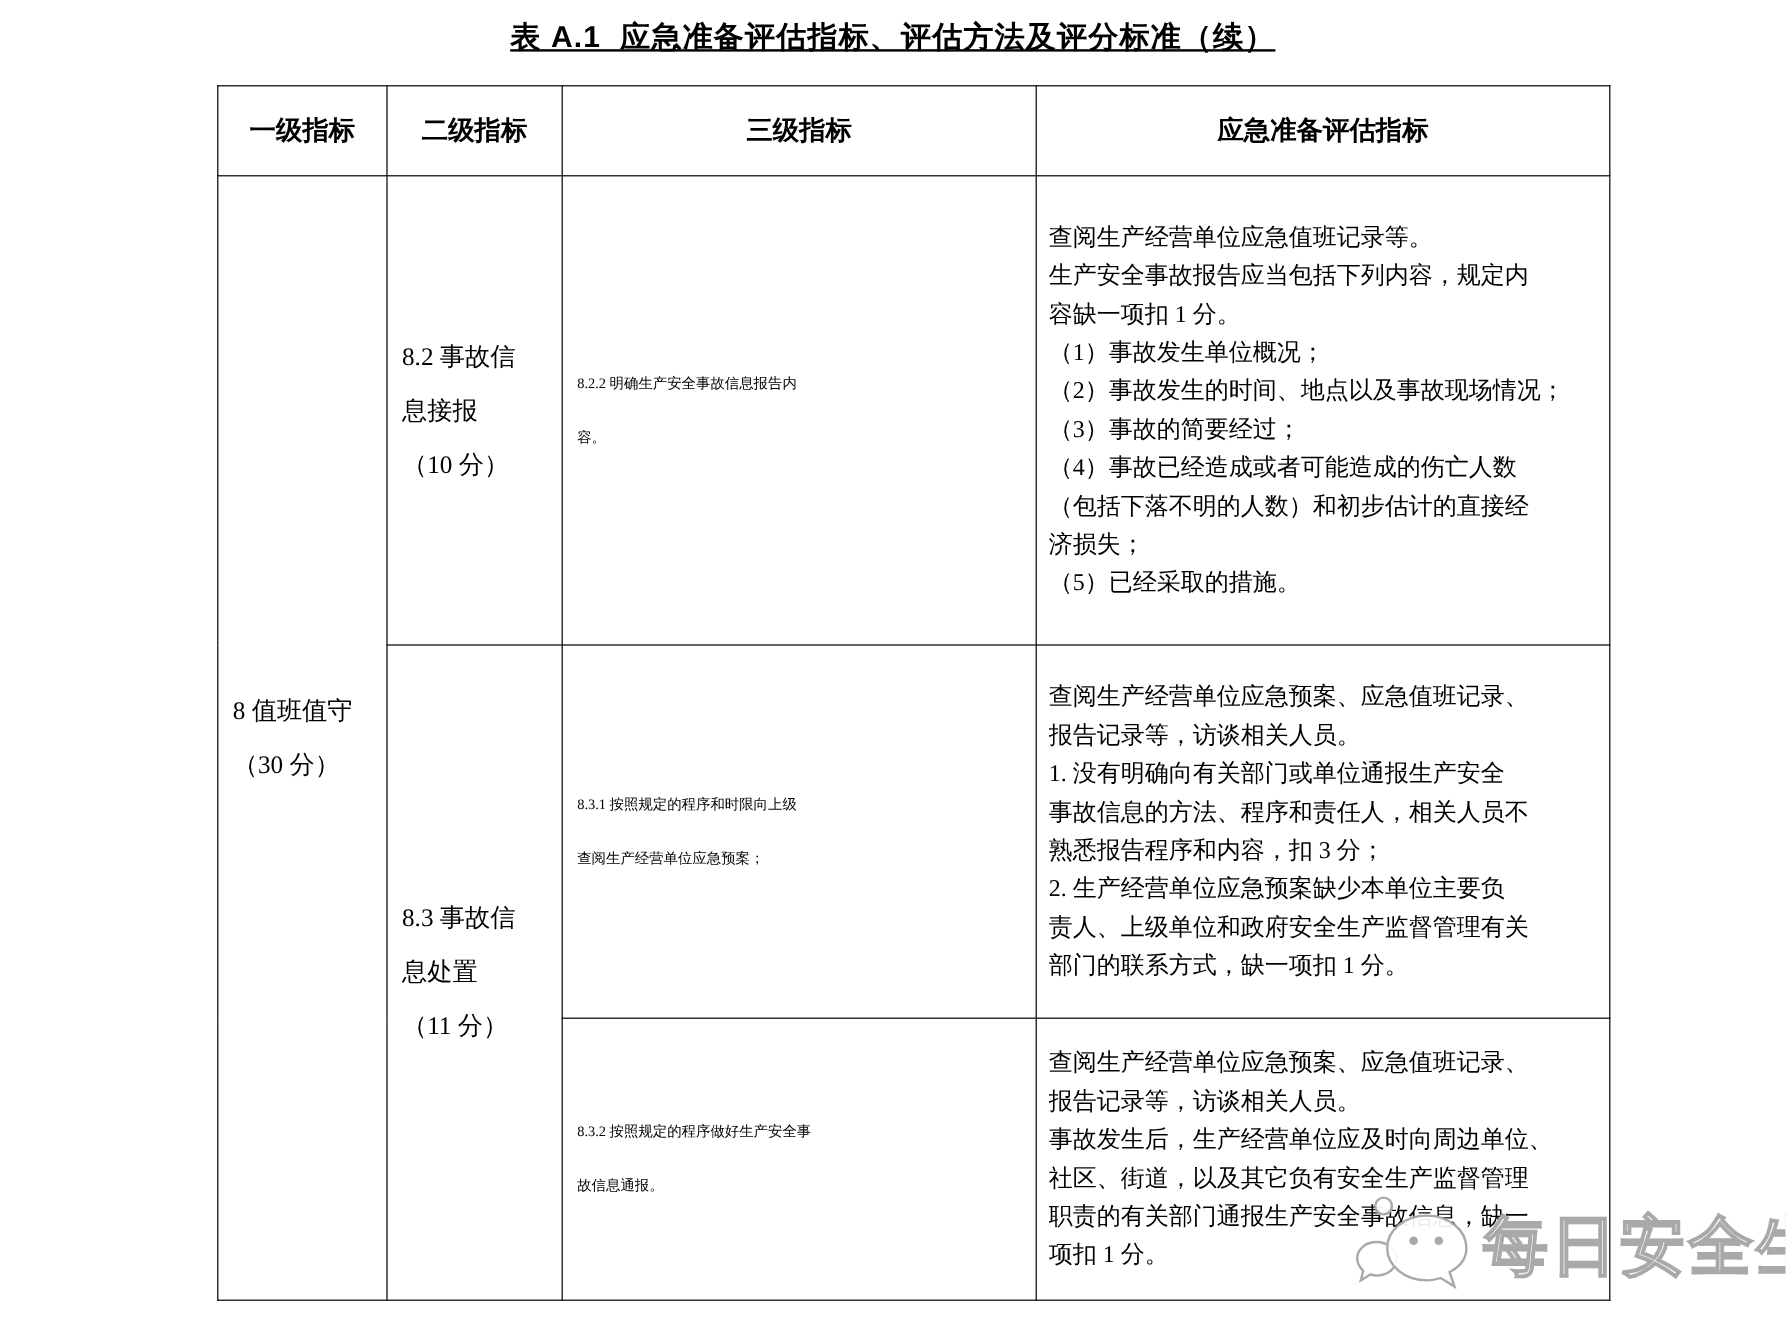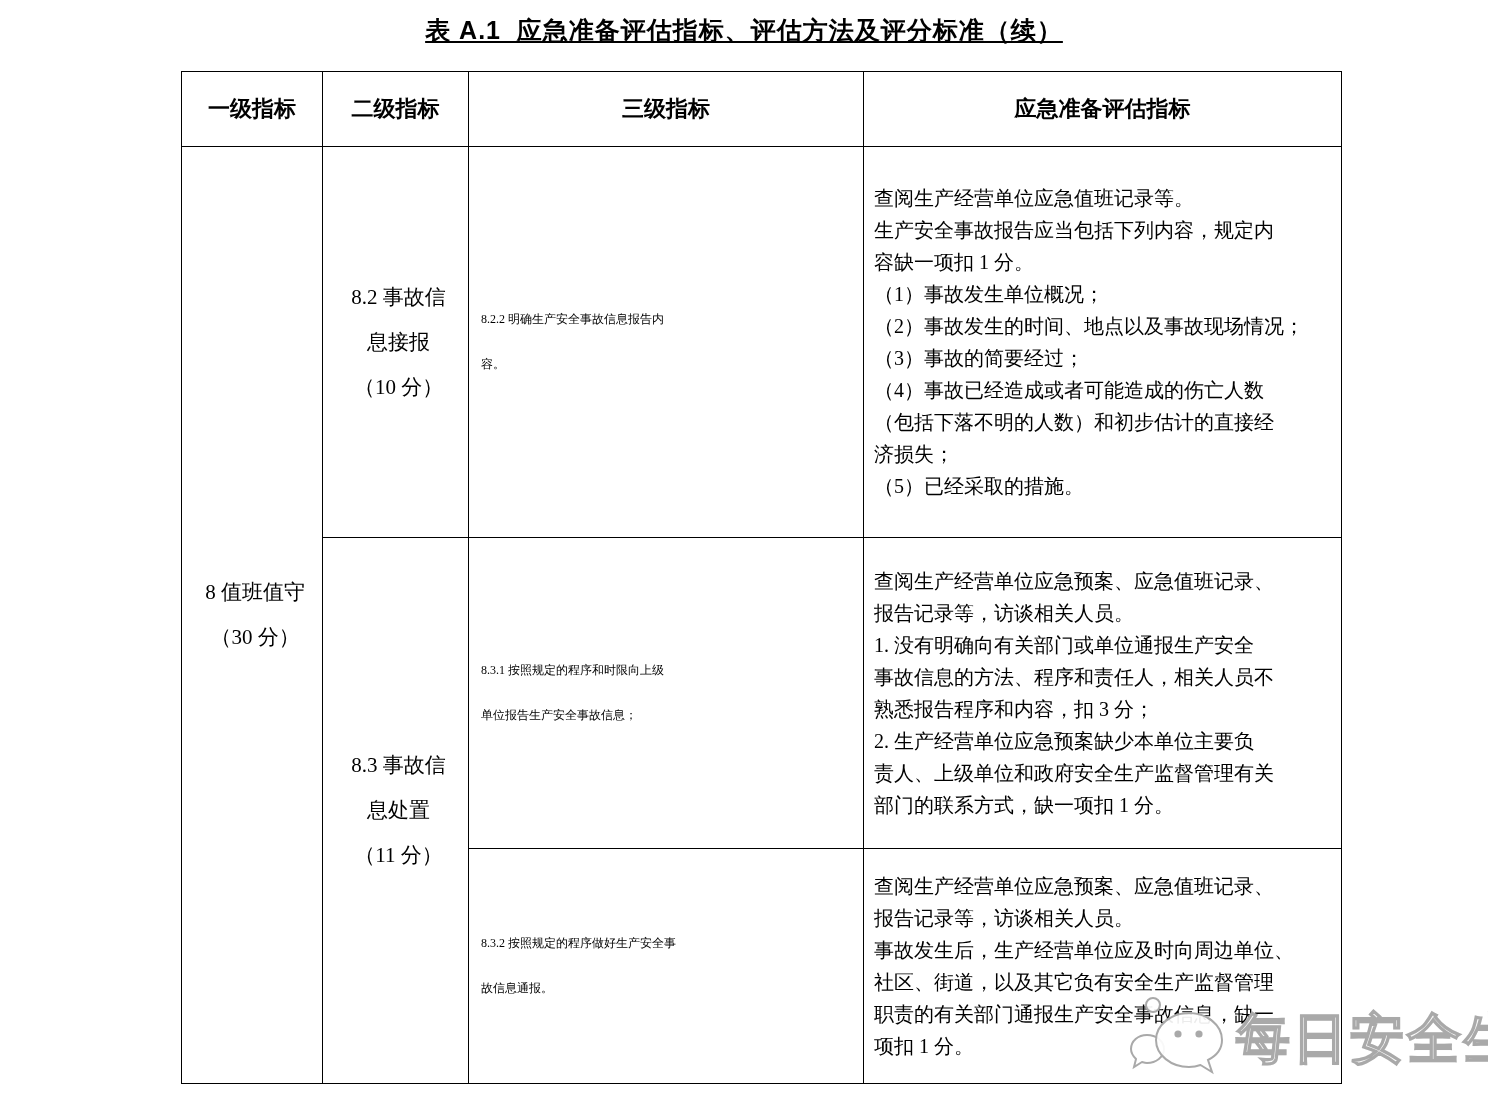--- a/index.html
+++ b/index.html
@@ -33,21 +33,21 @@
     font-family:"Liberation Sans","DejaVu Sans",sans-serif;
     font-weight:700; font-size:22px; text-align:center;
     height:75px;
   }
   tr.row-a { height:391px; }
   tr.row-b { height:311px; }
   tr.row-c { height:235px; }
   .cell-text { white-space:pre-line; }
   td.c1 .cell-text, td.c2 .cell-text {
     font-size:21px; line-height:45px;
-    padding-left:12px; padding-right:6px;text-align:center;
+    padding-left:12px; padding-right:6px;
   }
   td.c3 .cell-text {
     font-size:12px; line-height:45px;
     padding-left:12px; padding-right:6px;
   }
   td.c4 .cell-text {
     font-size:20px; line-height:32px;
     padding-left:10px; padding-right:8px;
   }
   .watermark {
@@ -116,21 +116,21 @@
         </td>
       </tr>
       <tr class="row-b">
         <td class="c2" rowspan="2">
           <div class="cell-text">8.3 事故信
 息处置
 （11 分）</div>
         </td>
         <td class="c3">
           <div class="cell-text">8.3.1 按照规定的程序和时限向上级
-单位报告生产安全事故信息；</div>
+查阅生产经营单位应急预案；</div>
         </td>
         <td class="c4">
           <div class="cell-text">查阅生产经营单位应急预案、应急值班记录、
 报告记录等，访谈相关人员。
 1. 没有明确向有关部门或单位通报生产安全
 事故信息的方法、程序和责任人，相关人员不
 熟悉报告程序和内容，扣 3 分；
 2. 生产经营单位应急预案缺少本单位主要负
 责人、上级单位和政府安全生产监督管理有关
 部门的联系方式，缺一项扣 1 分。</div>

